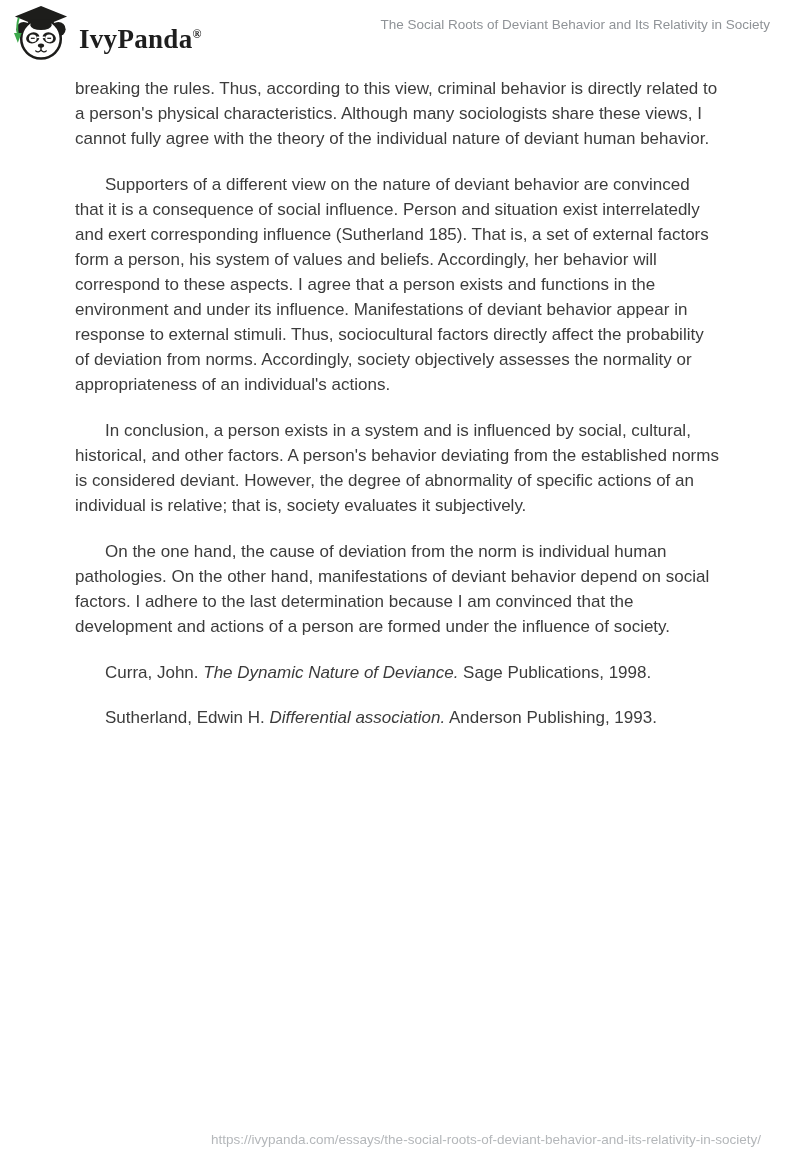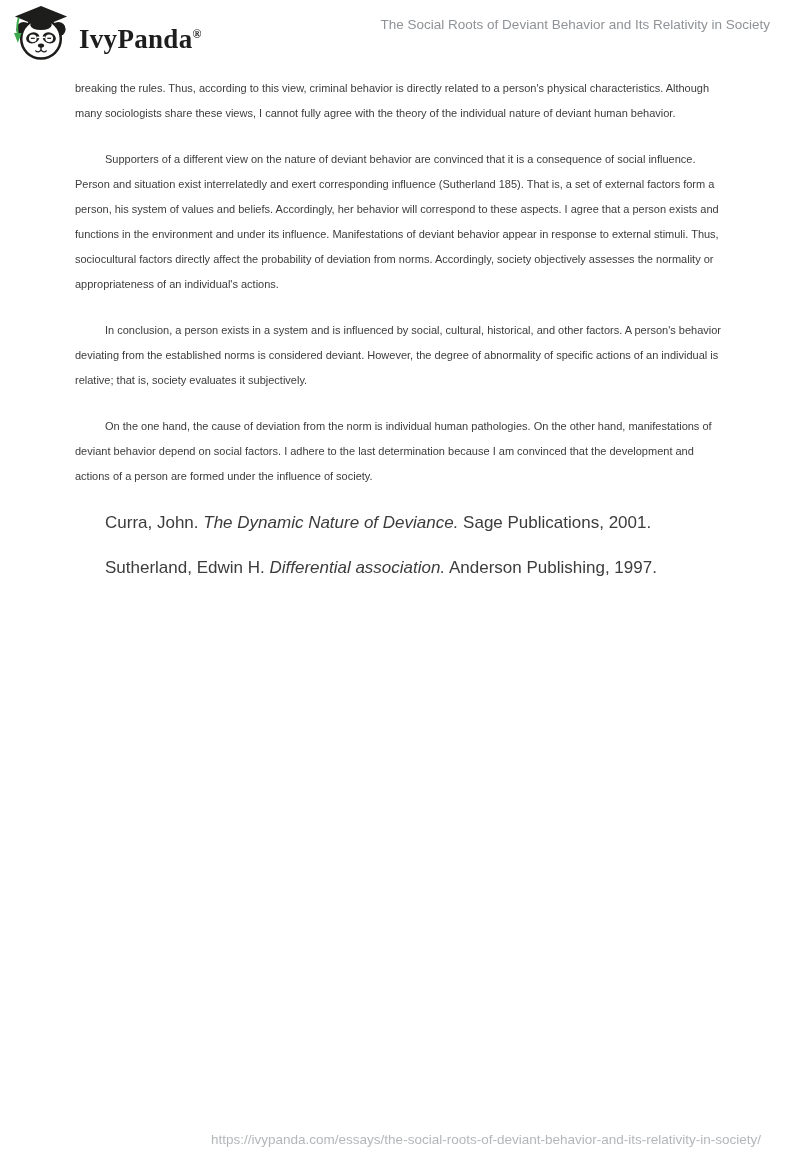--- a/index.html
+++ b/index.html
@@ -32,21 +32,21 @@
   .brand-name sup { font-size: 12px; font-weight: 700; }
   .doc-title {
     font-size: 13.5px;
     color: #8f9397;
     padding-bottom: 18px;
   }
   .content {
     padding: 0 78px 0 75px;
   }
   .content p {
-    font-size: 11px;
+    font-size: 17px;
     line-height: 25px;
     margin: 21px 0;
     color: #3c3c3c;
     text-indent: 30px;
   }
   .content p.no-indent { text-indent: 0; margin-top: 14px; }
   h1 {
     font-size: 30px;
     font-weight: 700;
     color: #262626;
@@ -113,17 +113,17 @@
 </div>
 
 <div class="content">
   <p class="no-indent">breaking the rules. Thus, according to this view, criminal behavior is directly related to a person's physical characteristics. Although many sociologists share these views, I cannot fully agree with the theory of the individual nature of deviant human behavior.</p>
 
   <p>Supporters of a different view on the nature of deviant behavior are convinced that it is a consequence of social influence. Person and situation exist interrelatedly and exert corresponding influence (Sutherland 185). That is, a set of external factors form a person, his system of values and beliefs. Accordingly, her behavior will correspond to these aspects. I agree that a person exists and functions in the environment and under its influence. Manifestations of deviant behavior appear in response to external stimuli. Thus, sociocultural factors directly affect the probability of deviation from norms. Accordingly, society objectively assesses the normality or appropriateness of an individual's actions.</p>
 
   <p>In conclusion, a person exists in a system and is influenced by social, cultural, historical, and other factors. A person's behavior deviating from the established norms is considered deviant. However, the degree of abnormality of specific actions of an individual is relative; that is, society evaluates it subjectively.</p>
   <p>On the one hand, the cause of deviation from the norm is individual human pathologies. On the other hand, manifestations of deviant behavior depend on social factors. I adhere to the last determination because I am convinced that the development and actions of a person are formed under the influence of society.</p>
 
-  <div class="citation"><span>Curra, John. </span><span class="it">The Dynamic Nature of Deviance.</span><span> Sage Publications, 2001.</span></div>
-  <div class="citation"><span>Sutherland, Edwin H. </span><span class="it">Differential association.</span><span> Anderson Publishing, 1997.</span></div>
+  <div class="citation"><span>Curra, John. </span><span class="it">The Dynamic Nature of Deviance.</span><span> Sage Publications, 1998.</span></div>
+  <div class="citation"><span>Sutherland, Edwin H. </span><span class="it">Differential association.</span><span> Anderson Publishing, 1993.</span></div>
 </div>
 
 <div class="footer">https://ivypanda.com/essays/the-social-roots-of-deviant-behavior-and-its-relativity-in-society/</div>
 
 </body></html>

